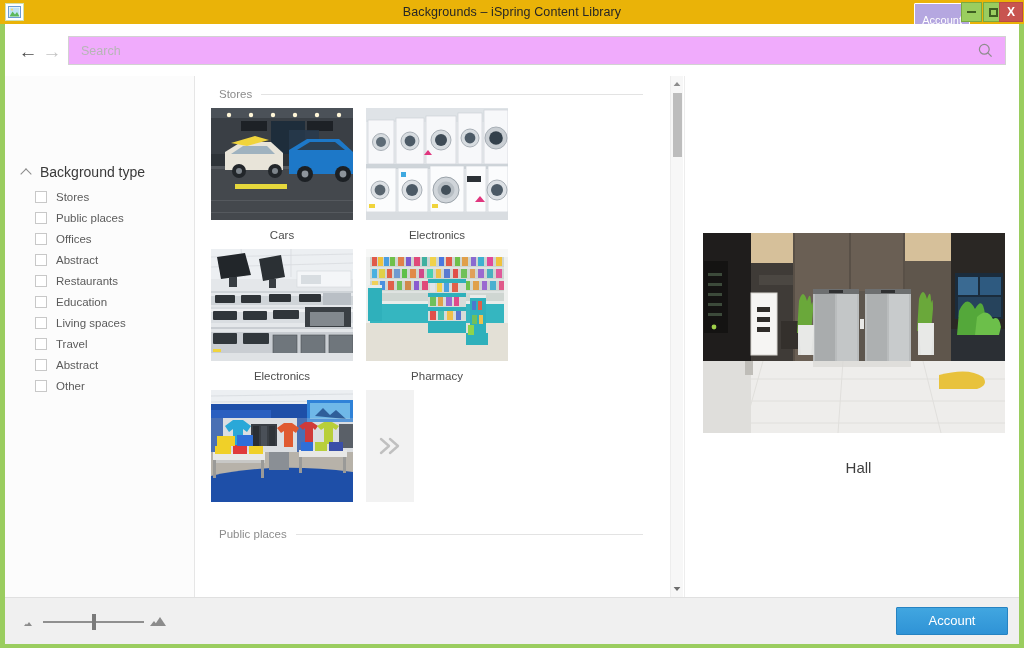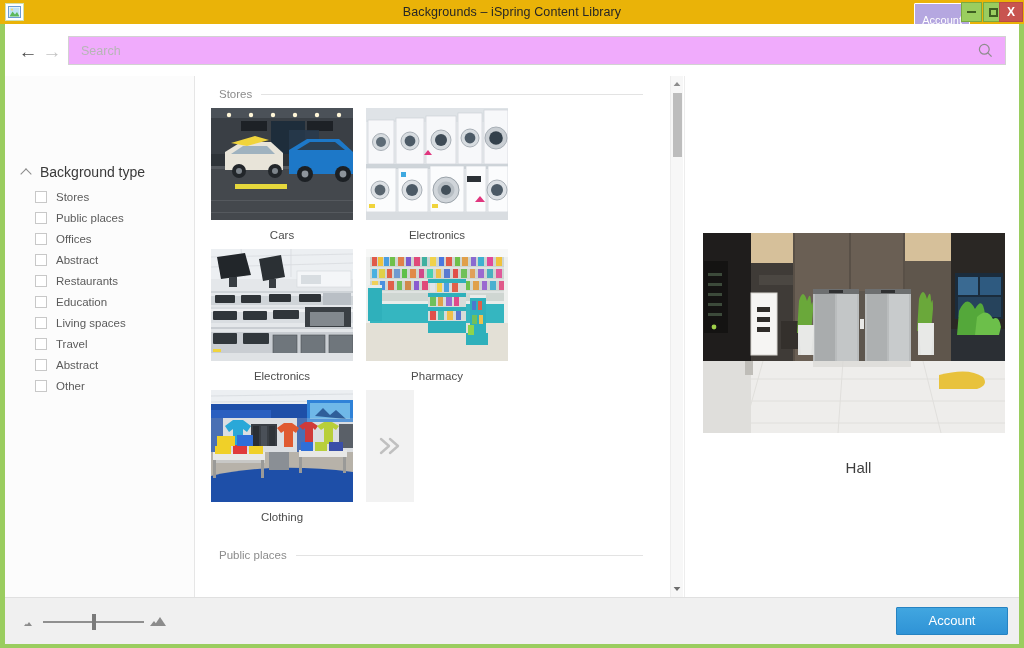--- a/index.html
+++ b/index.html
@@ -724,21 +724,20 @@
                   <rect x="50" y="70" width="3" height="18" fill="#9a9a98"></rect>
                   <rect x="88" y="60" width="48" height="7" fill="#e8e8e6"></rect>
                   <rect x="90" y="52" width="12" height="9" fill="#2f6fd8"></rect>
                   <rect x="104" y="52" width="12" height="9" fill="#b8cf3a"></rect>
                   <rect x="118" y="52" width="14" height="9" fill="#3a4fa8"></rect>
                   <rect x="88" y="67" width="3" height="16" fill="#9a9a98"></rect>
                   <rect x="132" y="67" width="3" height="16" fill="#9a9a98"></rect>
                   <rect x="58" y="62" width="20" height="18" fill="#8a8f95"></rect>
                 </svg>
               </div>
-              <div class="tile-cap">Clothing</div>
             </div>
 
             <div class="tile-more">
               <div class="more-box">
                 <svg width="24" height="22" viewBox="0 0 24 22">
                   <path d="M3 4 L11 11 L3 18" fill="none" stroke="#c0c0c0" stroke-width="2.4" stroke-linecap="round" stroke-linejoin="round"></path>
                   <path d="M12 4 L20 11 L12 18" fill="none" stroke="#c0c0c0" stroke-width="2.4" stroke-linecap="round" stroke-linejoin="round"></path>
                 </svg>
               </div>
             </div>

